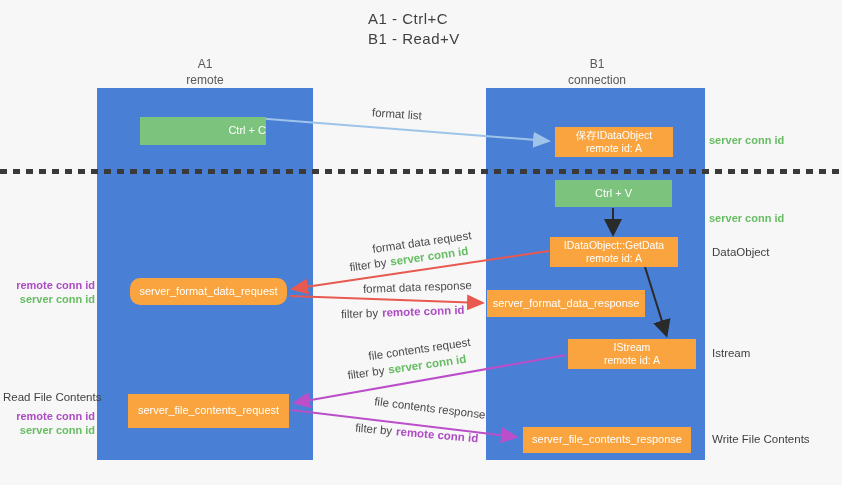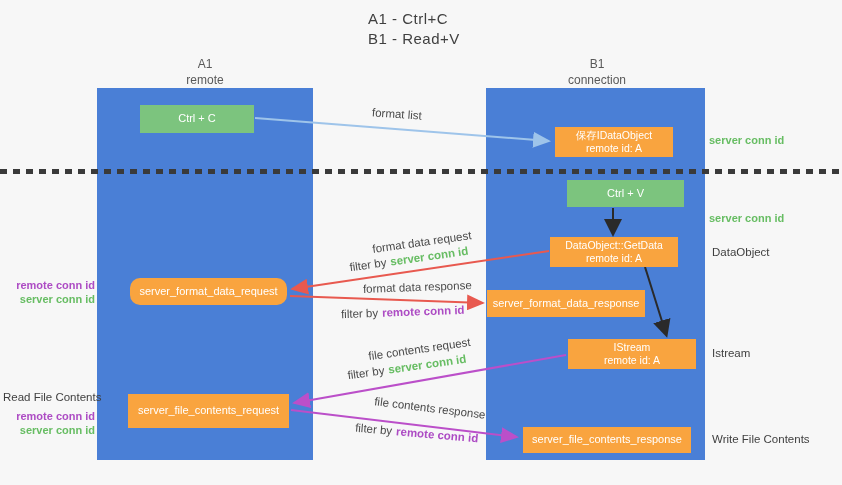--- a/index.html
+++ b/index.html
@@ -109,35 +109,35 @@
     </defs>
     <line x1="255" y1="118" x2="549" y2="141" class="s-blue" marker-end="url(#m-blue)"></line>
     <line x1="613" y1="208" x2="613" y2="233" class="s-black" marker-end="url(#m-black)"></line>
     <line x1="549" y1="251" x2="292" y2="289" class="s-red" marker-end="url(#m-red)"></line>
     <line x1="290" y1="296" x2="483" y2="303" class="s-red" marker-end="url(#m-red)"></line>
     <line x1="645" y1="267" x2="666" y2="334" class="s-black" marker-end="url(#m-black)"></line>
     <line x1="566" y1="355" x2="294" y2="403" class="s-mag" marker-end="url(#m-mag)"></line>
     <line x1="291" y1="410" x2="517" y2="437" class="s-mag" marker-end="url(#m-mag)"></line>
   </svg>
 
-  <div class="abs node green" style="left:140px;top:105px;width:114px;height:28px;">
+  <div class="abs node green" style="left:140px;top:117px;width:126px;height:28px;justify-content:flex-end;">
     <span>Ctrl + C</span>
   </div>
 
   <div class="abs node orange two" style="left:555px;top:127px;width:118px;height:30px;">
     <span>保存IDataObject</span>
     <span>remote id: A</span>
   </div>
 
-  <div class="abs node green" style="left:567px;top:180px;width:117px;height:27px;">
+  <div class="abs node green" style="left:555px;top:180px;width:117px;height:27px;">
     <span>Ctrl + V</span>
   </div>
 
   <div class="abs node orange two" style="left:550px;top:237px;width:128px;height:30px;">
-    <span>DataObject::GetData</span>
+    <span>IDataObject::GetData</span>
     <span>remote id: A</span>
   </div>
 
   <div class="abs node orange" style="left:130px;top:278px;width:157px;height:27px;border-radius:10px;">
     <span>server_format_data_request</span>
   </div>
 
   <div class="abs node orange" style="left:487px;top:290px;width:158px;height:27px;">
     <span>server_format_data_response</span>
   </div>

